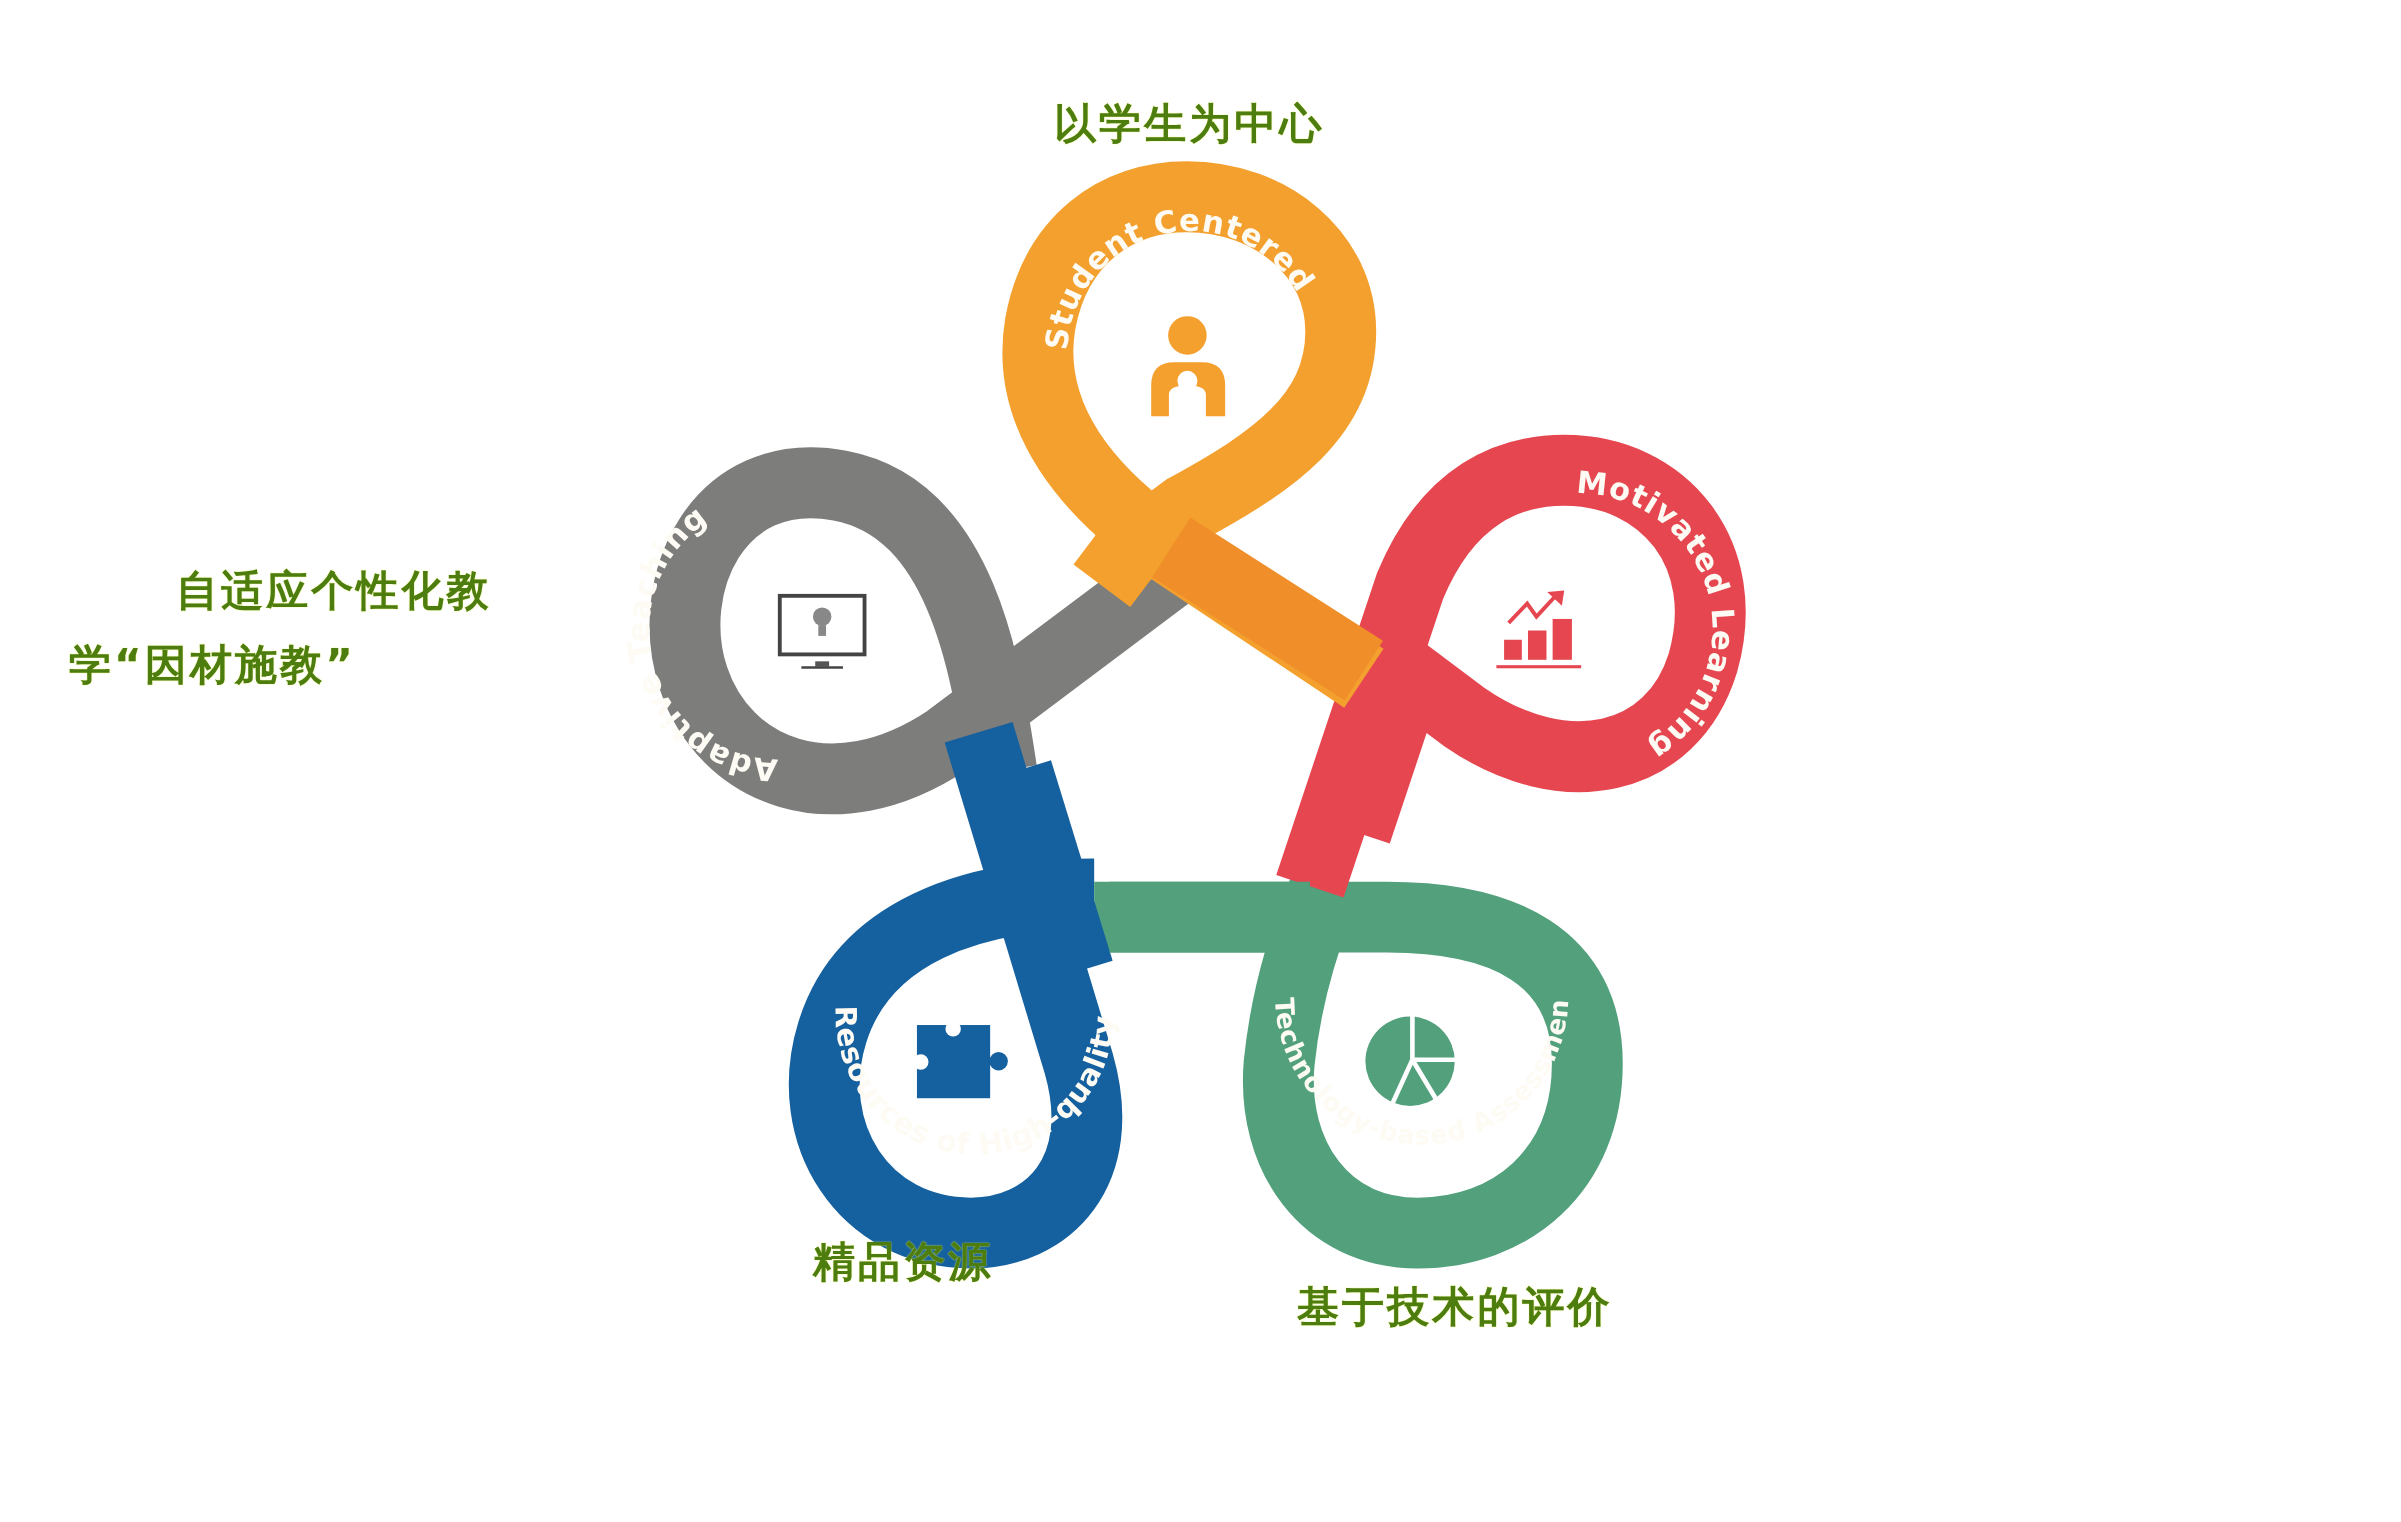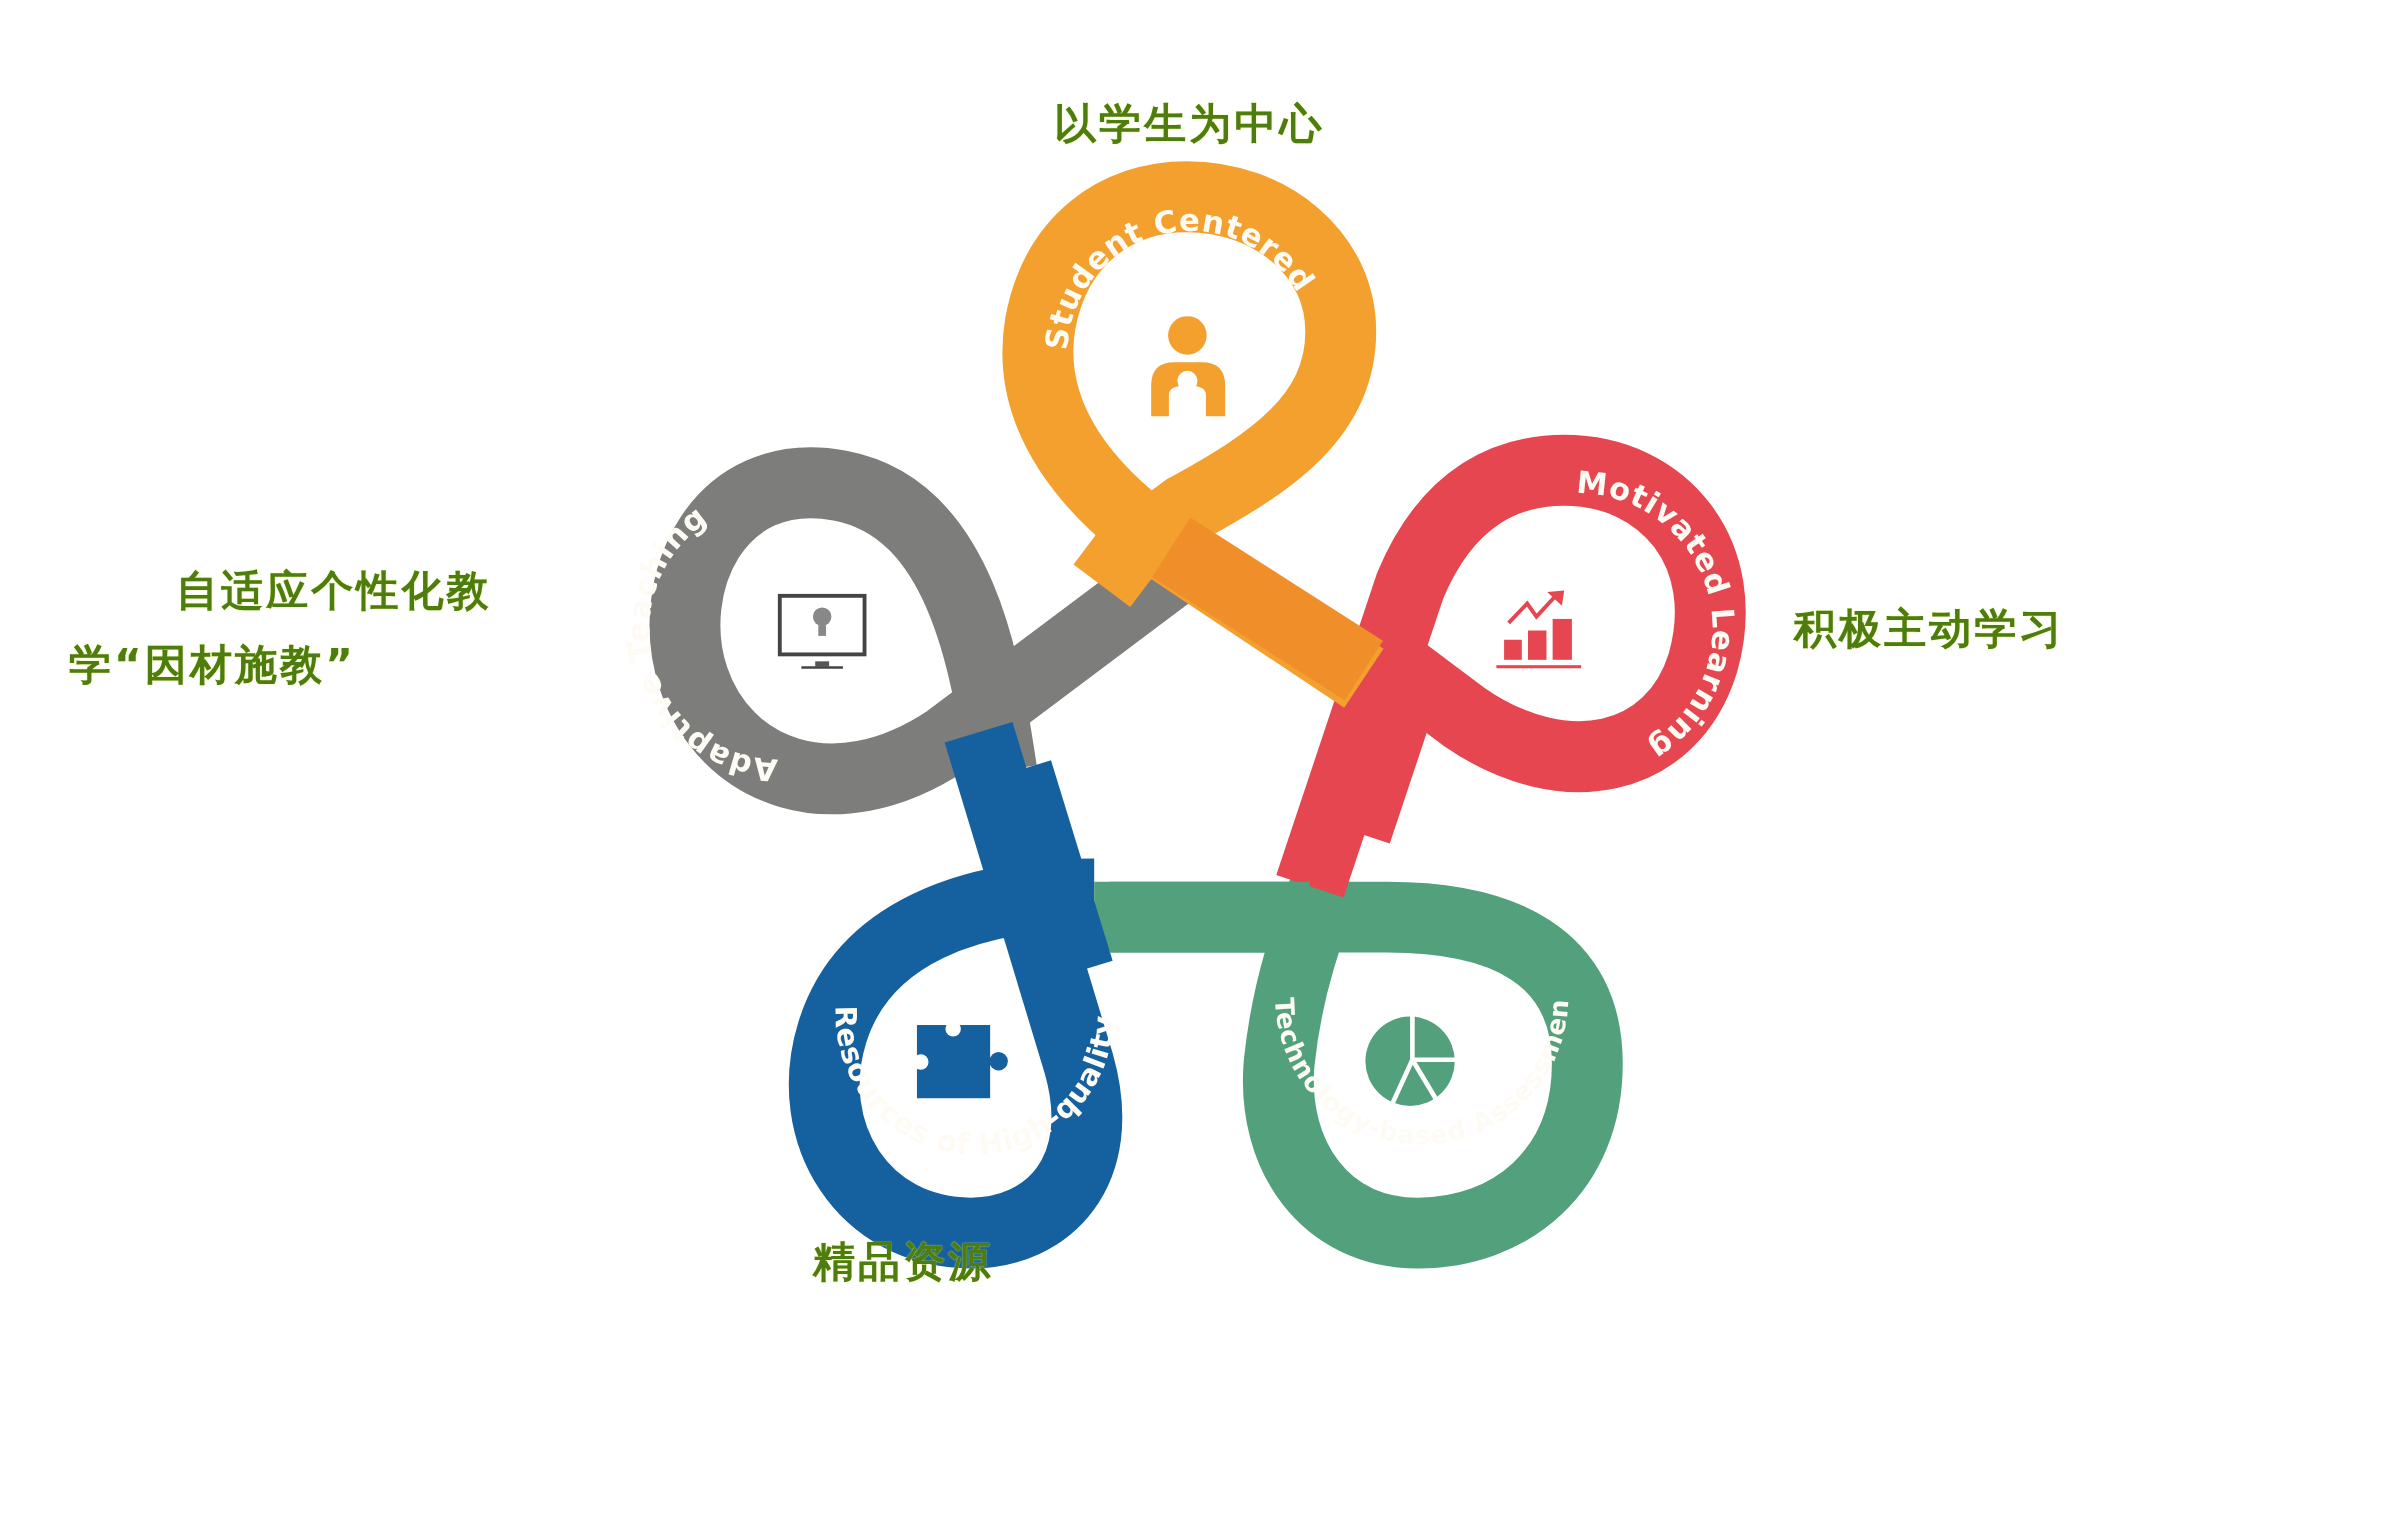--- a/index.html
+++ b/index.html
@@ -108,19 +108,19 @@
     <g>
       <circle cx="1830" cy="1377" r="58" fill="#52a07c"></circle>
       <line x1="1833" y1="1318" x2="1833" y2="1375" stroke="#ffffff" stroke-width="6"></line>
       <line x1="1833" y1="1375" x2="1890" y2="1375" stroke="#ffffff" stroke-width="6"></line>
       <line x1="1833" y1="1375" x2="1807" y2="1432" stroke="#ffffff" stroke-width="6"></line>
       <line x1="1833" y1="1375" x2="1863" y2="1425" stroke="#ffffff" stroke-width="6"></line>
     </g>
   </svg>
 
   <div class="cn-label" style="left:1054px; top:96px;">以学生为中心</div>
-  <div class="cn-label" style="left:1794px; top:601px;">积极主动学习</div>
   <div class="cn-label" style="left:69px; top:637px;">学“因材施教”</div>
   <div class="cn-label" style="left:176px; top:563px;">自适应个性化教</div>
   <div class="cn-label" style="left:813px; top:1234px;">精品资源</div>
+  <div class="cn-label" style="left:1297px; top:1279px;">基于技术的评价</div>
 
 </div>
 
 
 </body></html>

